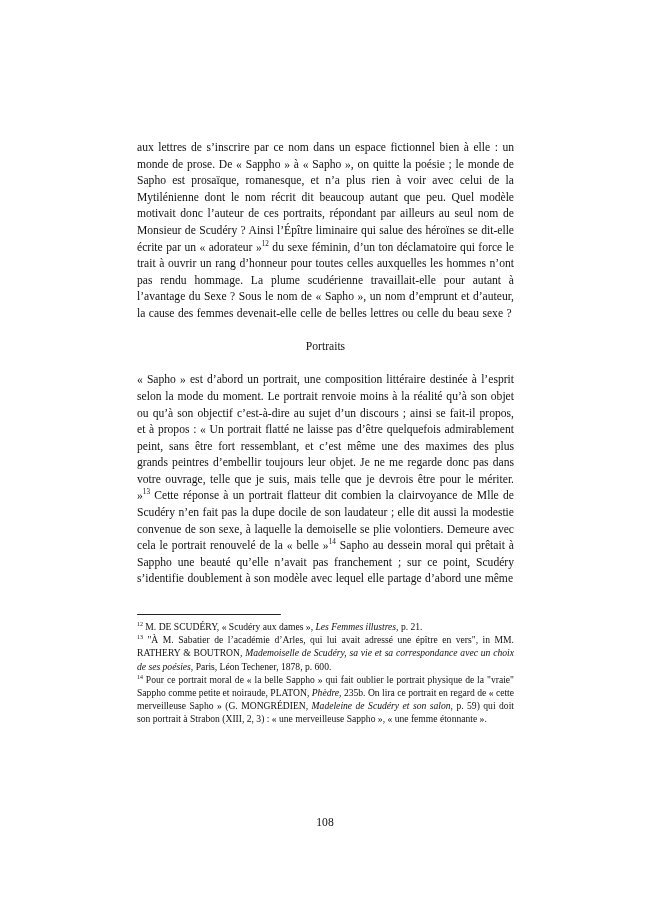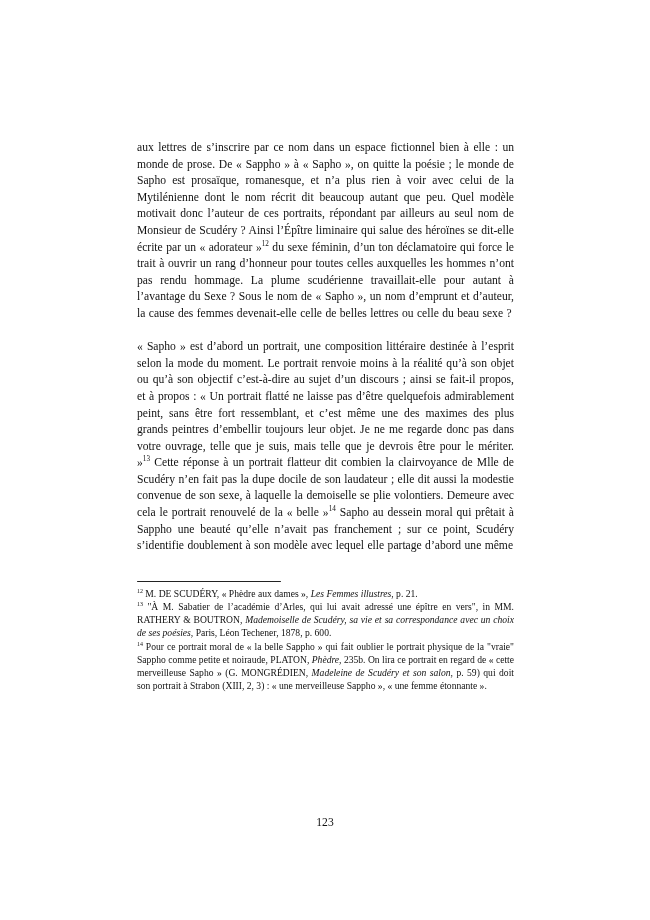--- a/index.html
+++ b/index.html
@@ -57,30 +57,31 @@
   }
 </style>
 </head>
 <body>
 
 <div class="page">
 
   <p class="para"><span>aux lettres de s’inscrire par ce nom dans un espace fictionnel bien à elle : un monde de prose. De « Sappho » à « Sapho », on quitte la poésie ; le monde de Sapho est prosaïque, romanesque, et n’a plus rien à voir avec celui de la Mytilénienne dont le nom récrit dit beaucoup autant que peu. Quel modèle motivait donc l’auteur de ces portraits, répondant par ailleurs au seul nom de Monsieur de Scudéry ? Ainsi l’Épître liminaire qui salue des héroïnes se dit-elle écrite par un « adorateur »</span><sup>12</sup><span> du sexe féminin, d’un ton déclamatoire qui force le trait à ouvrir un rang d’honneur pour toutes celles auxquelles les hommes n’ont pas rendu hommage. La plume scudérienne travaillait-elle pour autant à l’avantage du Sexe ? Sous le nom de « Sapho », un nom d’emprunt et d’auteur, la cause des femmes devenait-elle celle de belles lettres ou celle du beau sexe ?</span></p>
 
 
+  <h2 class="heading">Portraits</h2>
 
   <p class="para"><span>« Sapho » est d’abord un portrait, une composition littéraire destinée à l’esprit selon la mode du moment. Le portrait renvoie moins à la réalité qu’à son objet ou qu’à son objectif c’est-à-dire au sujet d’un discours ; ainsi se fait-il propos, et à propos : « Un portrait flatté ne laisse pas d’être quelquefois admirablement peint, sans être fort ressemblant, et c’est même une des maximes des plus grands peintres d’embellir toujours leur objet. Je ne me regarde donc pas dans votre ouvrage, telle que je suis, mais telle que je devrois être pour le mériter. »</span><sup>13</sup><span> Cette réponse à un portrait flatteur dit combien la clairvoyance de Mlle de Scudéry n’en fait pas la dupe docile de son laudateur ; elle dit aussi la modestie convenue de son sexe, à laquelle la demoiselle se plie volontiers. Demeure avec cela le portrait renouvelé de la « belle »</span><sup>14</sup><span> Sapho au dessein moral qui prêtait à Sappho une beauté qu’elle n’avait pas franchement ; sur ce point, Scudéry s’identifie doublement à son modèle avec lequel elle partage d’abord une même</span></p>
 
   <div class="footnote-rule"></div>
 
   <div class="footnotes">
 
-    <p class="footnote"><sup>12</sup><span> M. DE SCUDÉRY, « Phèdre aux dames », </span><i>Les Femmes illustres</i><span>, p. 21.</span></p>
+    <p class="footnote"><sup>12</sup><span> M. DE SCUDÉRY, « Scudéry aux dames », </span><i>Les Femmes illustres</i><span>, p. 21.</span></p>
 
     <p class="footnote"><sup>13</sup><span> "À M. Sabatier de l’académie d’Arles, qui lui avait adressé une épître en vers", in MM. RATHERY &amp; BOUTRON, </span><i>Mademoiselle de Scudéry, sa vie et sa correspondance avec un choix de ses poésies</i><span>, Paris, Léon Techener, 1878, p. 600.</span></p>
 
     <p class="footnote"><sup>14</sup><span> Pour ce portrait moral de « la belle Sappho » qui fait oublier le portrait physique de la "vraie" Sappho comme petite et noiraude, PLATON, </span><i>Phèdre</i><span>, 235b. On lira ce portrait en regard de « cette merveilleuse Sapho » (G. MONGRÉDIEN, </span><i>Madeleine de Scudéry et son salon</i><span>, p. 59) qui doit son portrait à Strabon (XIII, 2, 3) : « une merveilleuse Sappho », « une femme étonnante ».</span></p>
 
   </div>
 
-  <div class="page-number">123</div>
+  <div class="page-number">108</div>
 
 </div>
 
 </body></html>

